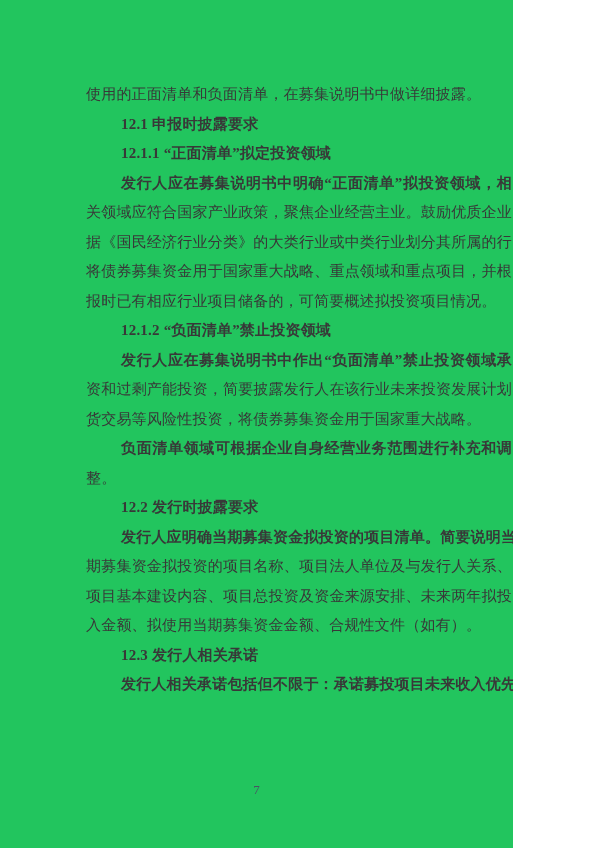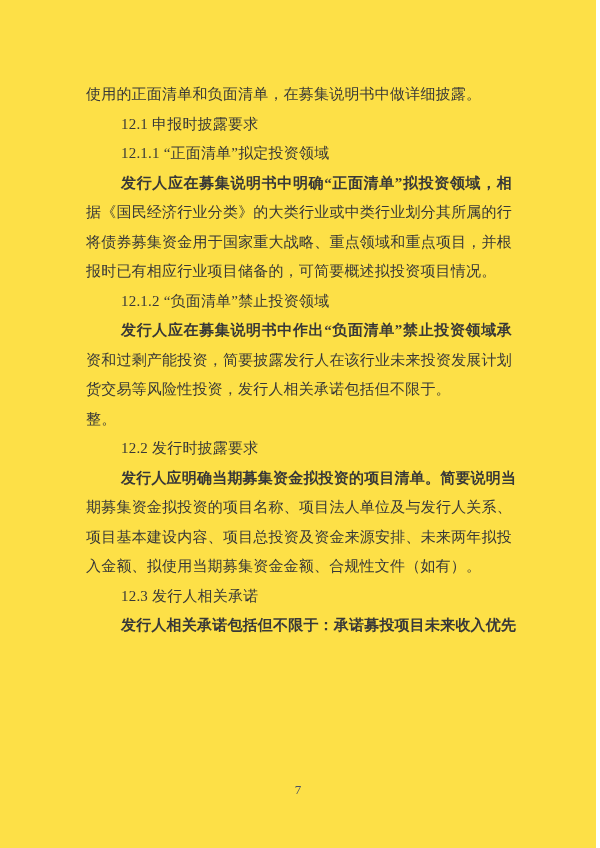--- a/index.html
+++ b/index.html
@@ -2,23 +2,23 @@
 <html><head>
 <meta charset="utf-8">
 <style>
   html, body {
     margin: 0;
     padding: 0;
     background: #ffffff;
   }
   .page {
     position: relative;
-    width: 596px;
+    width: 513px;
     height: 848px;
-    background: #fde047;
+    background: #22c55e;
     overflow: hidden;
     font-family: "Liberation Serif", "DejaVu Serif", serif;
   }
   .doc-body {
     position: absolute;
     left: 86px;
     top: 80px;
     width: 426px;
   }
   .line {
@@ -32,24 +32,24 @@
   }
   .line.just {
     text-align: justify;
     text-align-last: justify;
   }
   .line.indent {
     padding-left: 35px;
     font-weight: bold;
   }
   .line.heading-2 {
-    font-weight: 400;
+    font-weight: 700;
   }
   .line.heading-3 {
-    font-weight: 400;
+    font-weight: 700;
   }
   .page-number {
     position: absolute;
     top: 782px;
     left: 0;
     width: 100%;
     text-align: center;
     font-size: 13px;
     line-height: 16px;
     color: #4a5264;
@@ -58,27 +58,29 @@
 </style>
 </head>
 <body>
 
 <div class="page">
   <div class="doc-body">
       <div class="line paragraph-continuation">使用的正面清单和负面清单，在募集说明书中做详细披露。</div>
       <div class="line heading-2 indent">12.1 申报时披露要求</div>
       <div class="line heading-3 indent">12.1.1 “正面清单”拟定投资领域</div>
       <div class="line paragraph indent just">发行人应在募集说明书中明确“正面清单”拟投资领域，相</div>
+      <div class="line paragraph just">关领域应符合国家产业政策，聚焦企业经营主业。鼓励优质企业</div>
       <div class="line paragraph just">据《国民经济行业分类》的大类行业或中类行业划分其所属的行</div>
       <div class="line paragraph just">将债券募集资金用于国家重大战略、重点领域和重点项目，并根</div>
       <div class="line paragraph">报时已有相应行业项目储备的，可简要概述拟投资项目情况。</div>
       <div class="line heading-3 indent">12.1.2 “负面清单”禁止投资领域</div>
       <div class="line paragraph indent just">发行人应在募集说明书中作出“负面清单”禁止投资领域承</div>
       <div class="line paragraph just">资和过剩产能投资，简要披露发行人在该行业未来投资发展计划</div>
-      <div class="line paragraph">货交易等风险性投资，发行人相关承诺包括但不限于。</div>
+      <div class="line paragraph">货交易等风险性投资，将债券募集资金用于国家重大战略。</div>
+      <div class="line paragraph indent just">负面清单领域可根据企业自身经营业务范围进行补充和调</div>
       <div class="line paragraph">整。</div>
       <div class="line heading-2 indent">12.2 发行时披露要求</div>
       <div class="line paragraph indent just">发行人应明确当期募集资金拟投资的项目清单。简要说明当</div>
       <div class="line paragraph just">期募集资金拟投资的项目名称、项目法人单位及与发行人关系、</div>
       <div class="line paragraph just">项目基本建设内容、项目总投资及资金来源安排、未来两年拟投</div>
       <div class="line paragraph">入金额、拟使用当期募集资金金额、合规性文件（如有）。</div>
       <div class="line heading-2 indent">12.3 发行人相关承诺</div>
       <div class="line paragraph indent just">发行人相关承诺包括但不限于：承诺募投项目未来收入优先</div>
     </div>
   <div class="page-number">7</div>

